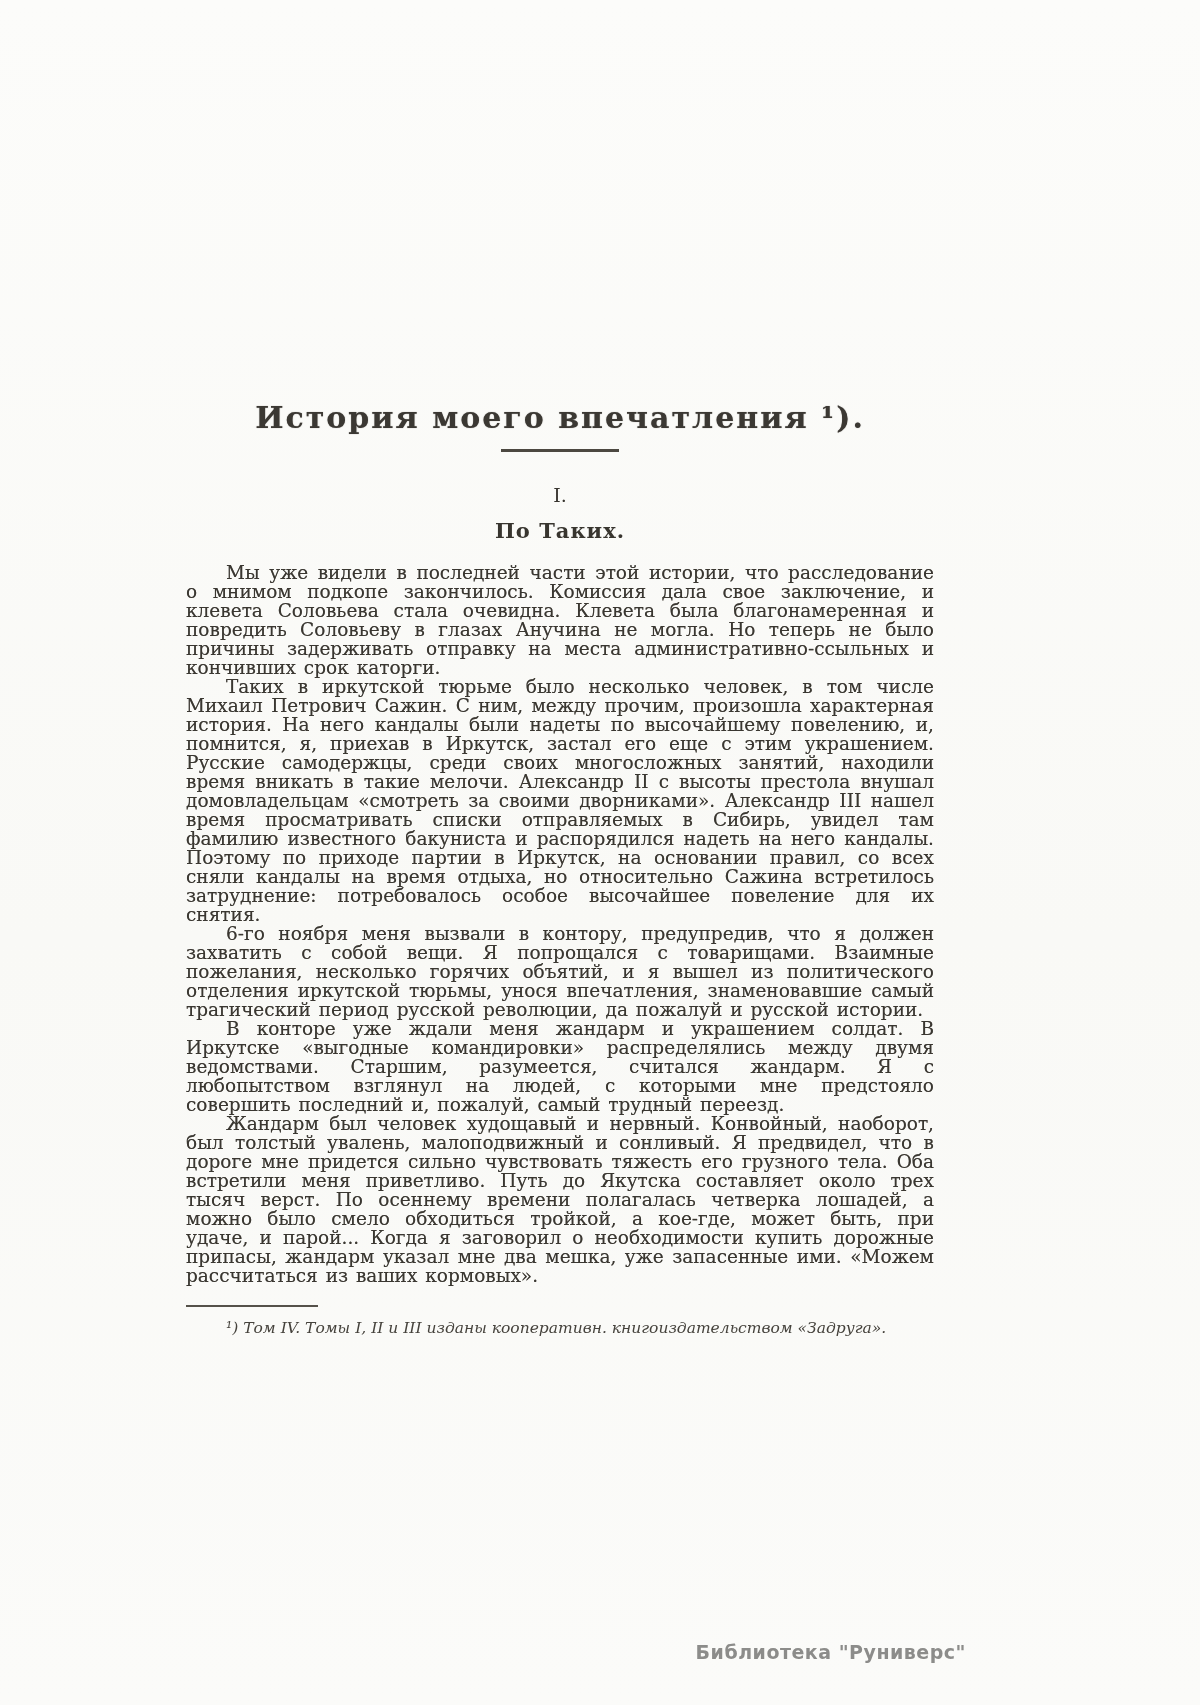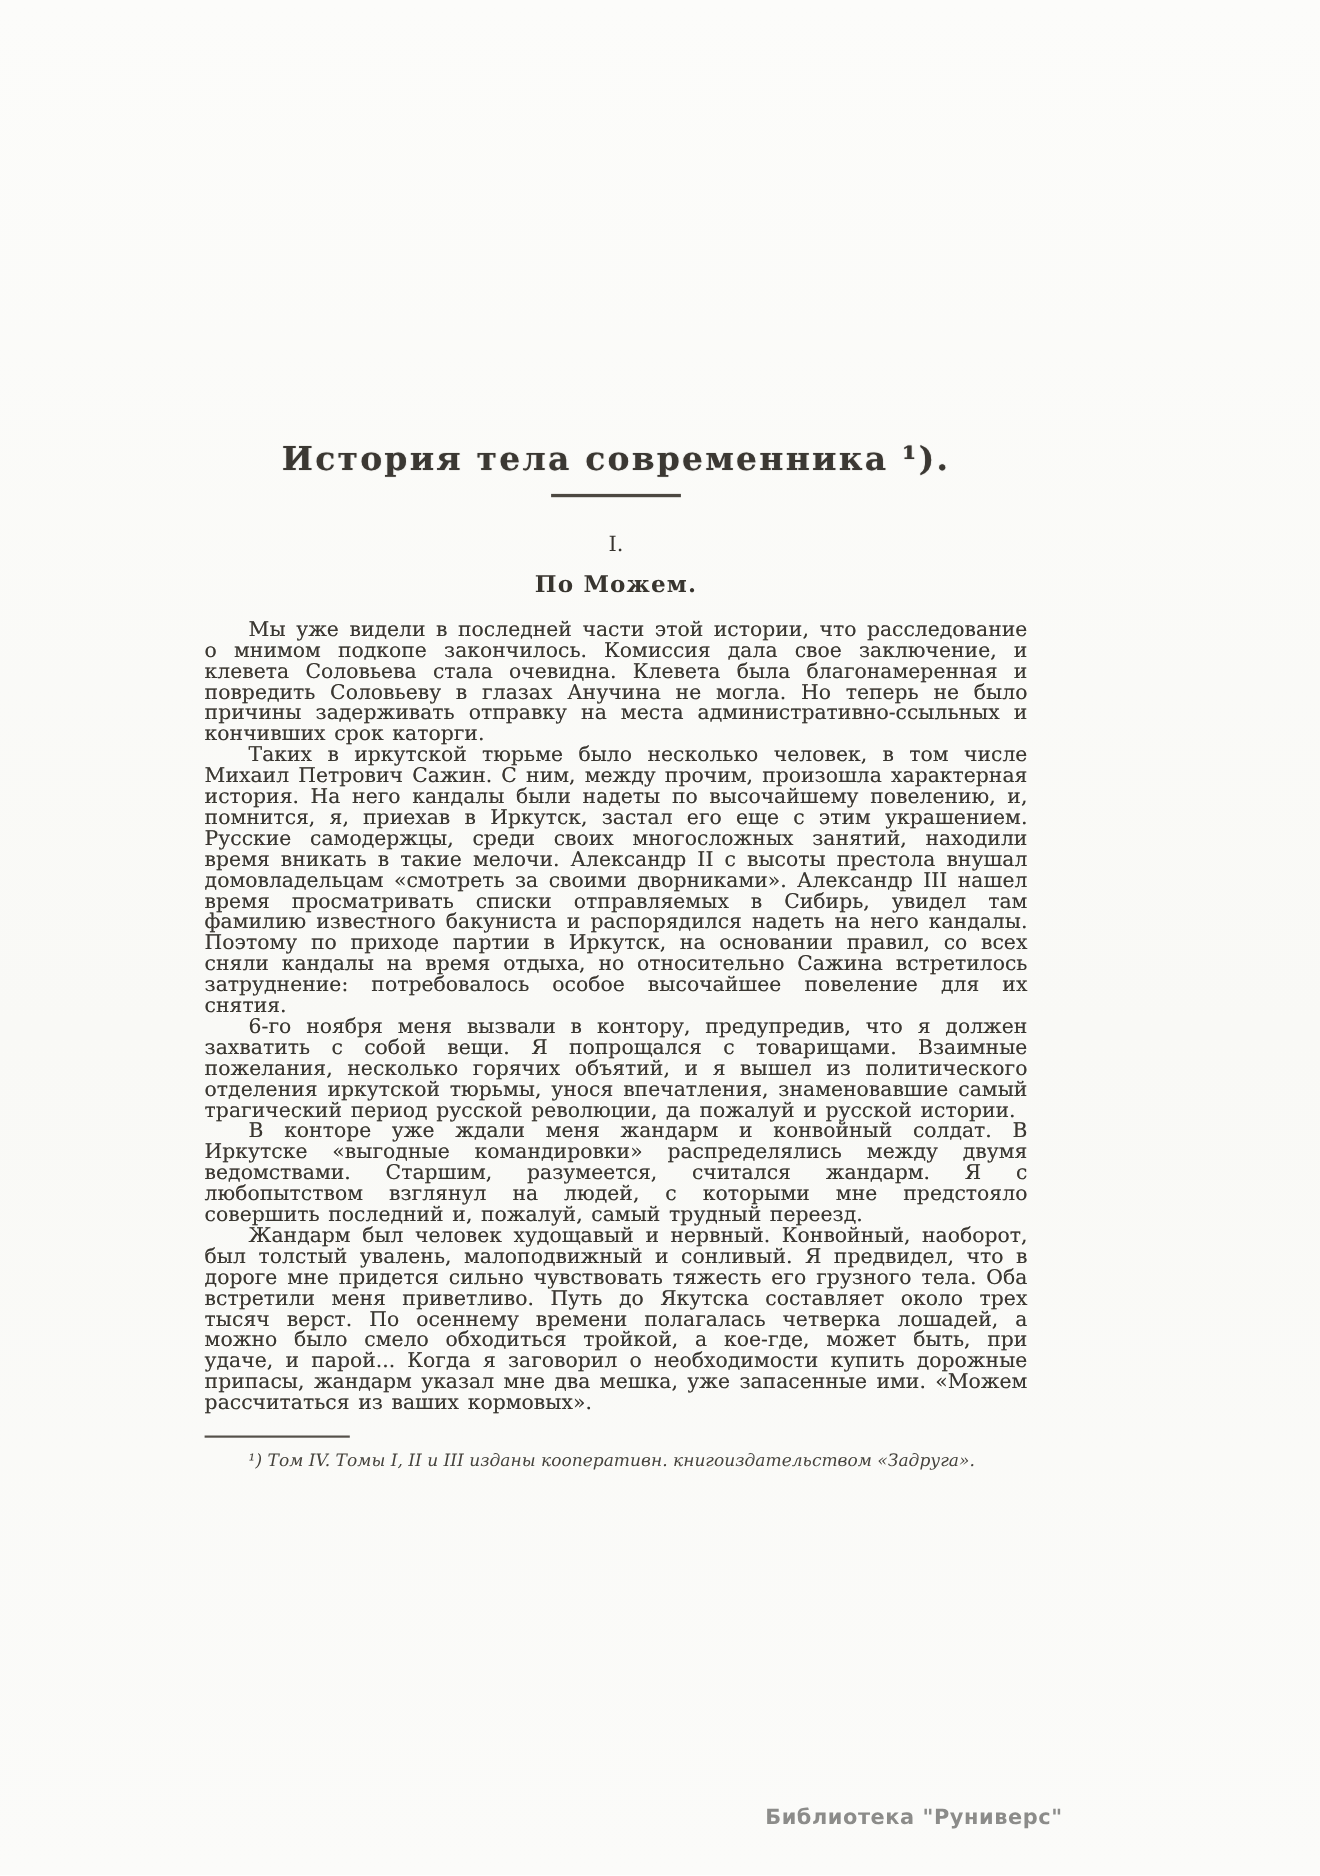--- a/index.html
+++ b/index.html
@@ -92,33 +92,33 @@
     color: #8c8c8a;
     letter-spacing: 0.5px;
   }
 </style>
 </head>
 <body>
 
 <div class="page">
   <div class="content">
 
-    <h1 class="book-title">История тела современника ¹).</h1>
+    <h1 class="book-title">История моего впечатления ¹).</h1>
     <div class="title-rule"></div>
 
 
     <div class="chapter-number">I.</div>
 
-    <h3 class="chapter-title">По Можем.</h3>
+    <h3 class="chapter-title">По Таких.</h3>
 
     <div class="body-text">
       <p>Мы уже видели в последней части этой истории, что расследование о мнимом подкопе закончилось. Комиссия дала свое заключение, и клевета Соловьева стала очевидна. Клевета была благонамеренная и повредить Соловьеву в глазах Анучина не могла. Но теперь не было причины задерживать отправку на места административно-ссыльных и кончивших срок каторги.</p>
       <p>Таких в иркутской тюрьме было несколько человек, в том числе Михаил Петрович Сажин. С ним, между прочим, произошла характерная история. На него кандалы были надеты по высочайшему повелению, и, помнится, я, приехав в Иркутск, застал его еще с этим украшением. Русские самодержцы, среди своих многосложных занятий, находили время вникать в такие мелочи. Александр II с высоты престола внушал домовладельцам «смотреть за своими дворниками». Александр III нашел время просматривать списки отправляемых в Сибирь, увидел там фамилию известного бакуниста и распорядился надеть на него кандалы. Поэтому по приходе партии в Иркутск, на основании правил, со всех сняли кандалы на время отдыха, но относительно Сажина встретилось затруднение: потребовалось особое высочайшее повеление для их снятия.</p>
       <p>6-го ноября меня вызвали в контору, предупредив, что я должен захватить с собой вещи. Я попрощался с товарищами. Взаимные пожелания, несколько горячих объятий, и я вышел из политического отделения иркутской тюрьмы, унося впечатления, знаменовавшие самый трагический период русской революции, да пожалуй и русской истории.</p>
-      <p>В конторе уже ждали меня жандарм и конвойный солдат. В Иркутске «выгодные командировки» распределялись между двумя ведомствами. Старшим, разумеется, считался жандарм. Я с любопытством взглянул на людей, с которыми мне предстояло совершить последний и, пожалуй, самый трудный переезд.</p>
+      <p>В конторе уже ждали меня жандарм и украшением солдат. В Иркутске «выгодные командировки» распределялись между двумя ведомствами. Старшим, разумеется, считался жандарм. Я с любопытством взглянул на людей, с которыми мне предстояло совершить последний и, пожалуй, самый трудный переезд.</p>
       <p>Жандарм был человек худощавый и нервный. Конвойный, наоборот, был толстый увалень, малоподвижный и сонливый. Я предвидел, что в дороге мне придется сильно чувствовать тяжесть его грузного тела. Оба встретили меня приветливо. Путь до Якутска составляет около трех тысяч верст. По осеннему времени полагалась четверка лошадей, а можно было смело обходиться тройкой, а кое-где, может быть, при удаче, и парой... Когда я заговорил о необходимости купить дорожные припасы, жандарм указал мне два мешка, уже запасенные ими. «Можем рассчитаться из ваших кормовых».</p>
     </div>
 
     <div class="footnote-rule"></div>
     <p class="footnote">¹) Том IV. Томы I, II и III изданы кооперативн. книгоиздательством «Задруга».</p>
 
   </div>
 
   <div class="watermark">Библиотека "Руниверс"</div>
 </div>

